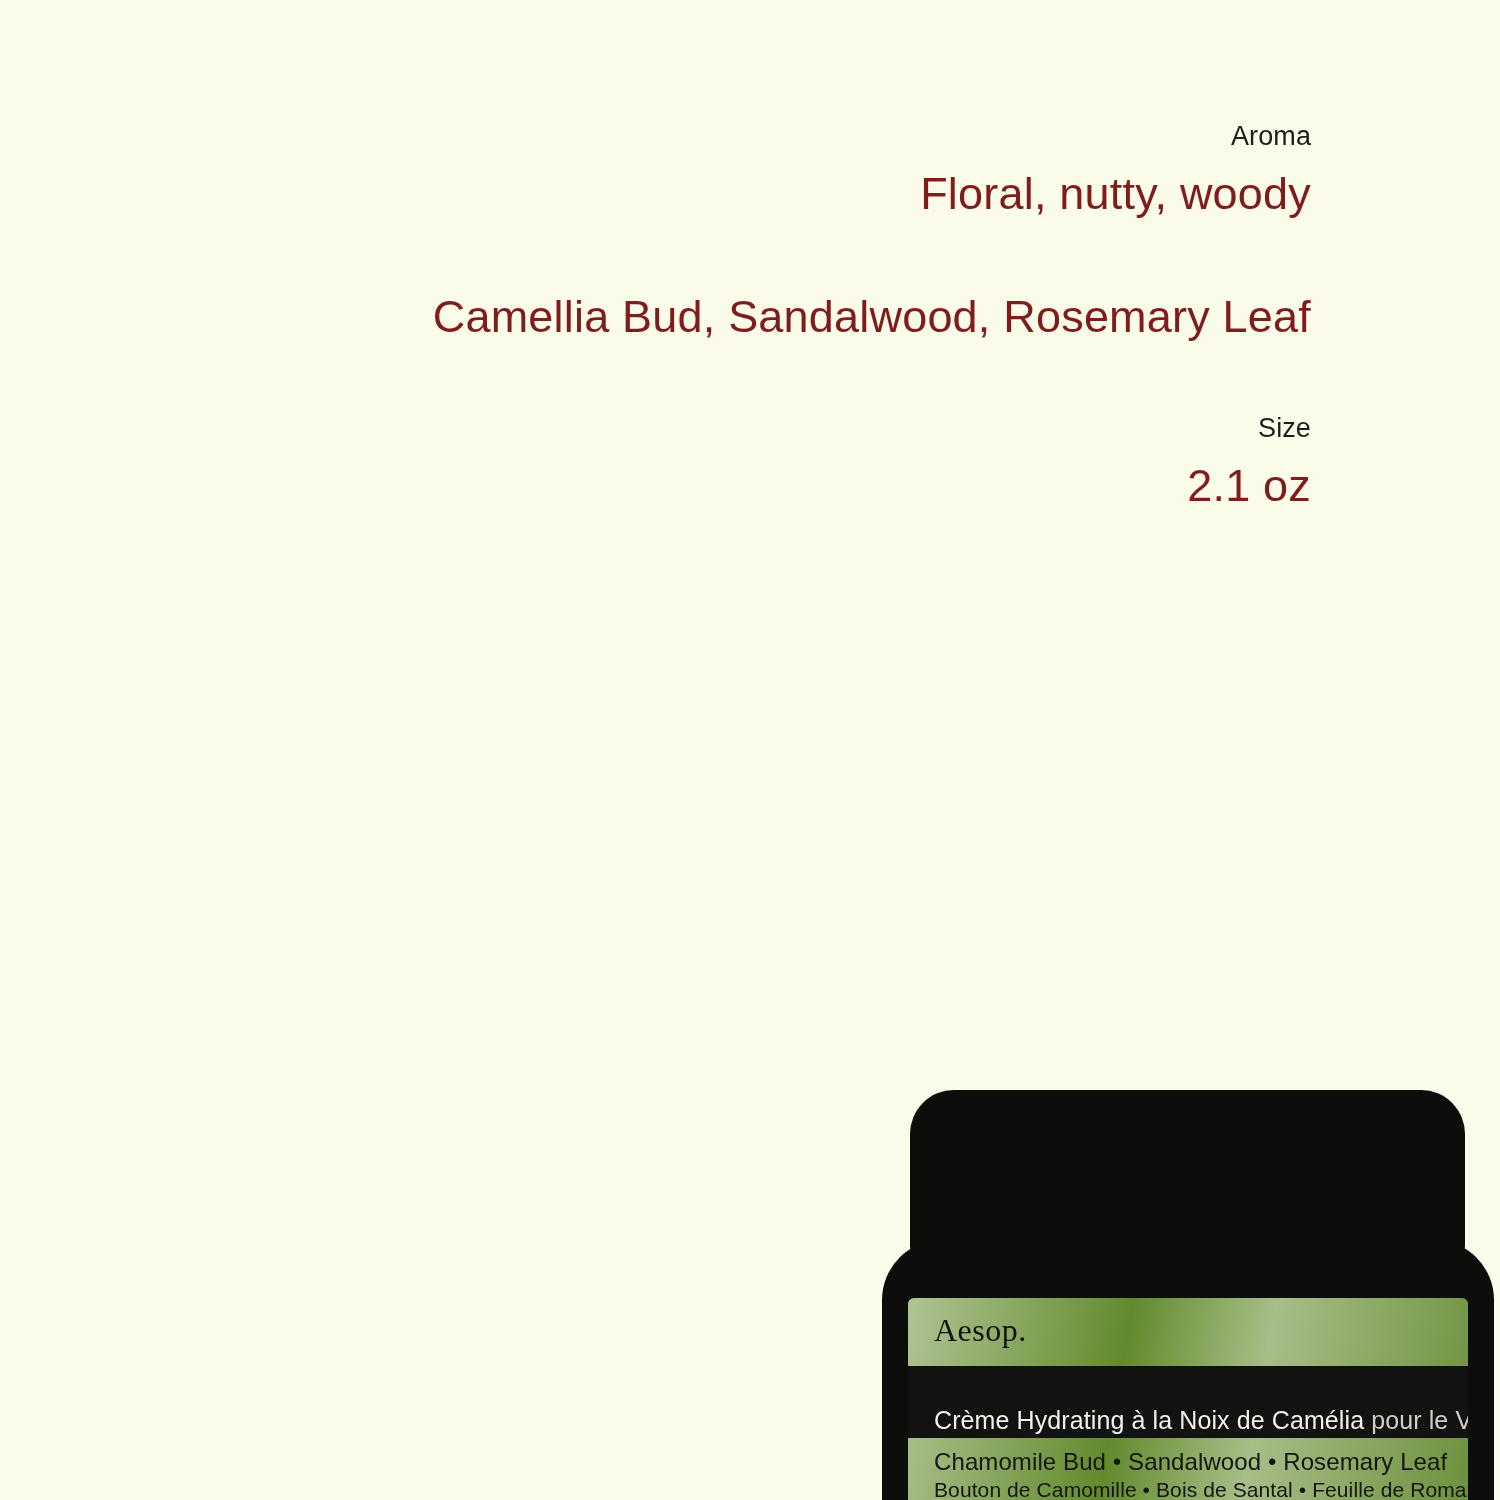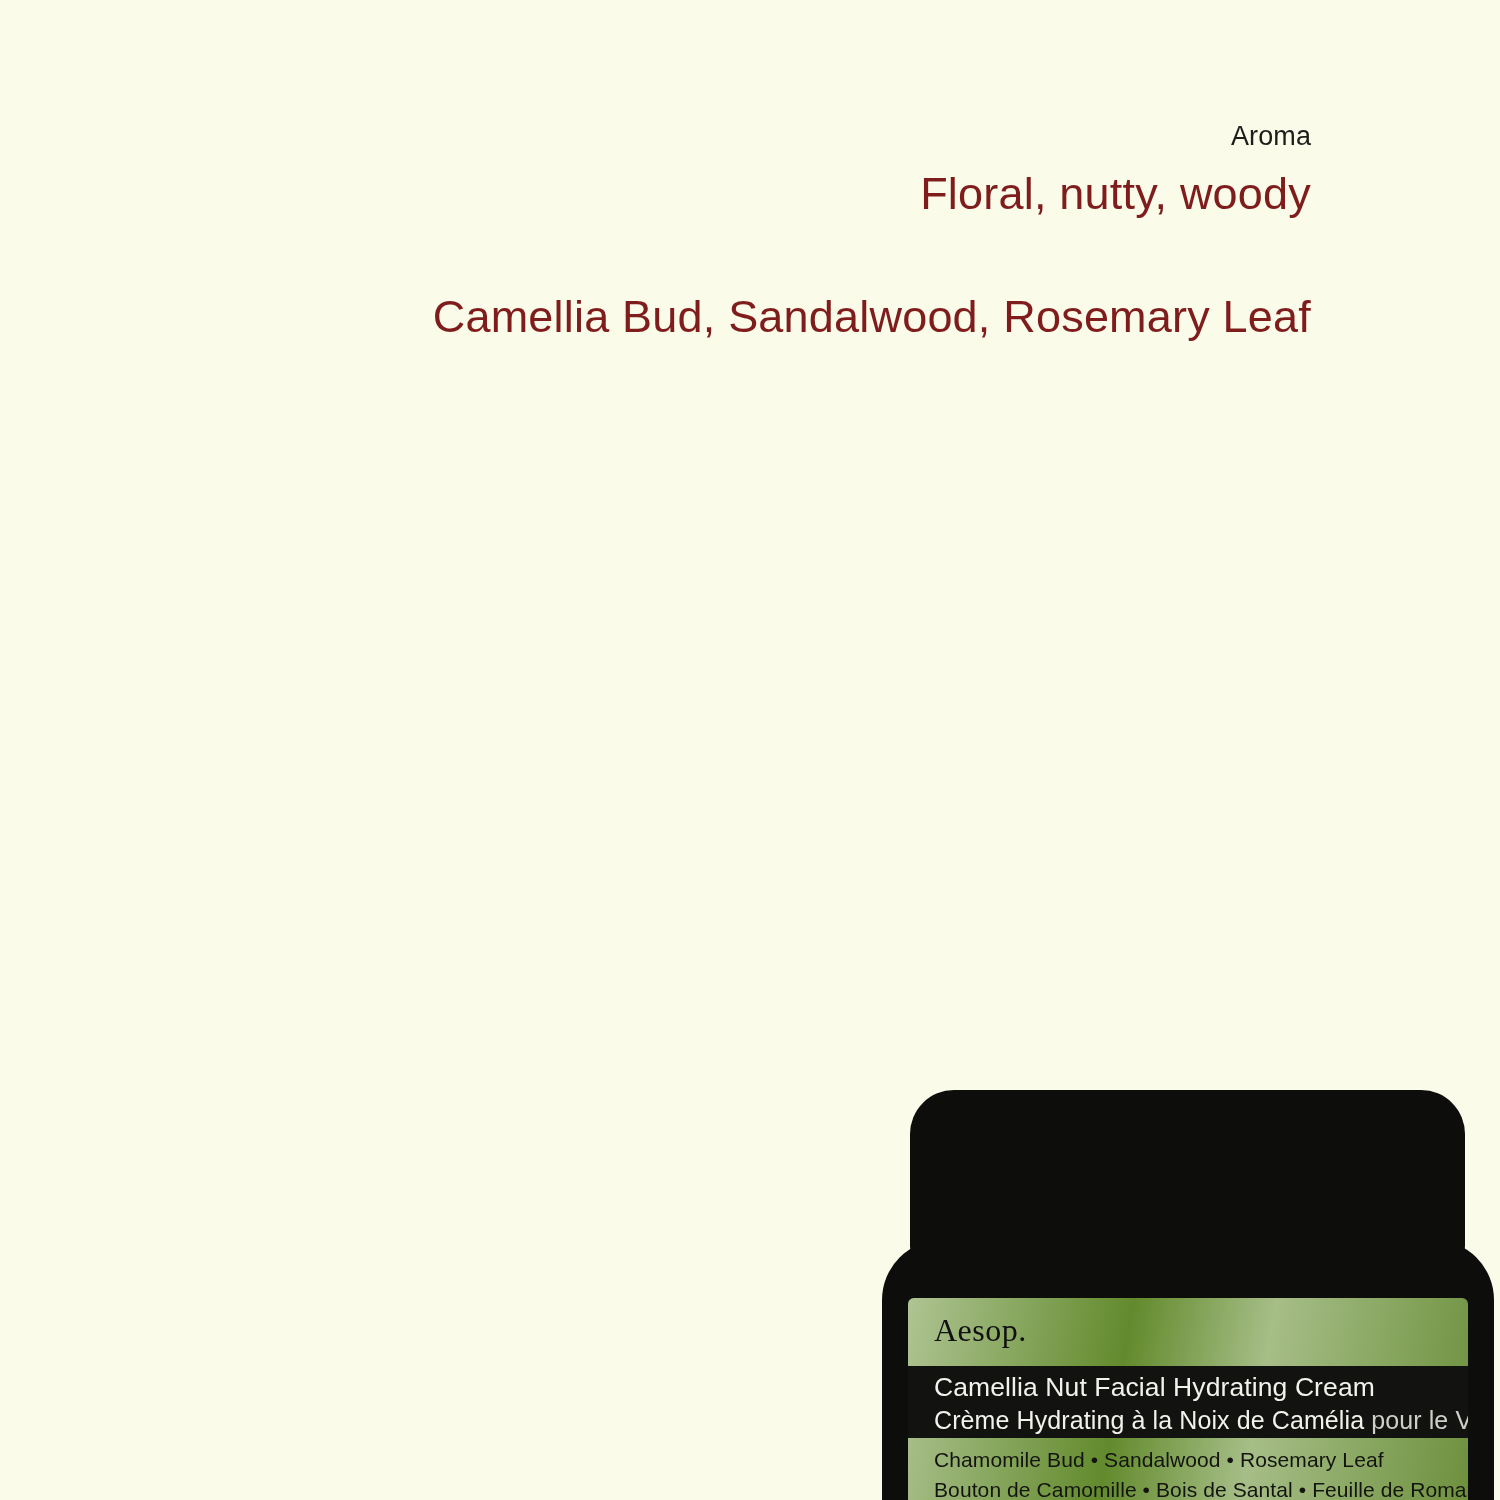--- a/index.html
+++ b/index.html
@@ -148,21 +148,21 @@
     white-space: nowrap;
   }
   .product-title-fr .fade {
     color: #cfcfc9;
   }
 
   .ingredients-en {
     position: absolute;
     left: 26px;
     top: 150px;
-    font-size: 21px;
+    font-size: 24px;
     color: #14140f;
     letter-spacing: 0.1px;
     z-index: 3;
     white-space: nowrap;
   }
 
   .ingredients-fr {
     position: absolute;
     left: 26px;
     top: 180px;
@@ -180,36 +180,39 @@
 
   <div class="spec-block">
     <div class="spec-label">Aroma</div>
     <div class="spec-value">Floral, nutty, woody</div>
   </div>
 
   <div class="spec-block">
     <div class="spec-value">Camellia Bud, Sandalwood, Rosemary Leaf</div>
   </div>
 
+  <div class="spec-block">
+    <div class="spec-label">Size</div>
+    <div class="spec-value">2.1 oz</div>
+  </div>
 
 </div>
 
 <div class="product-image">
   <div class="jar-lid"></div>
   <div class="jar-body"></div>
   <div class="jar-shoulder-left"></div>
 
   <div class="label-white">
     <div class="brand">
       <span>Aesop</span><span class="dot">.</span>
     </div>
 
     <div class="label-black-bar"></div>
 
-    <div class="product-title">Camellia Nut Facial Hydrating Cream</div>
     <div class="product-title-fr">
       <span>Crème Hydrating à la Noix de Camélia</span><span class="fade"> pour le Visage</span>
     </div>
 
     <div class="ingredients-en">Chamomile Bud • Sandalwood • Rosemary Leaf</div>
     <div class="ingredients-fr">Bouton de Camomille • Bois de Santal • Feuille de Romarin</div>
   </div>
 </div>
 
 </body></html>

